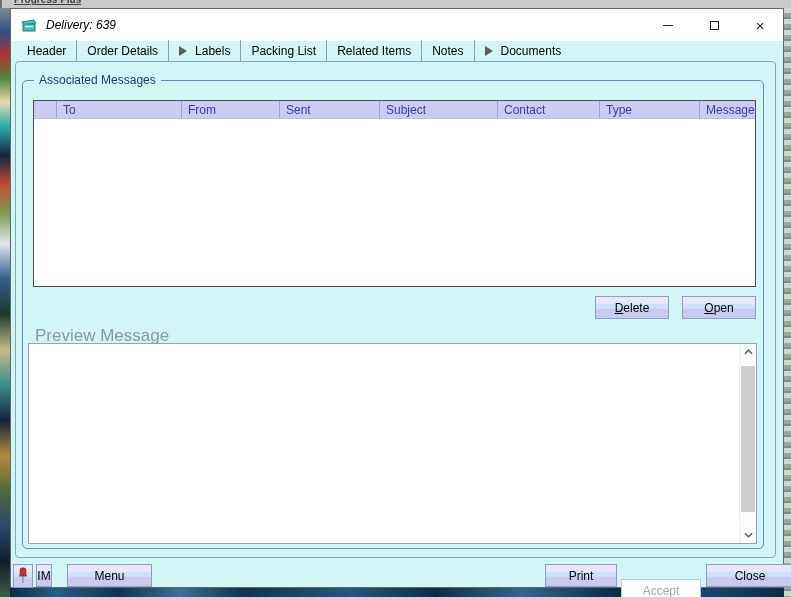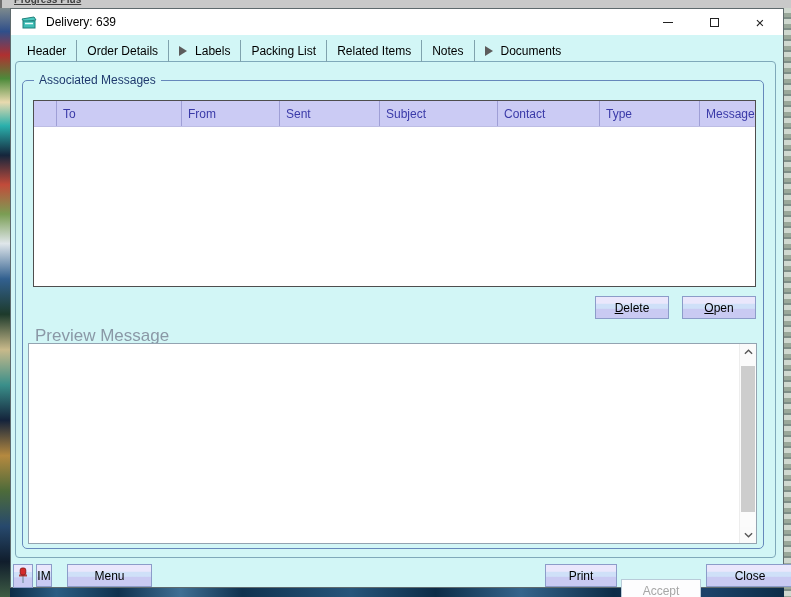--- a/index.html
+++ b/index.html
@@ -15,22 +15,22 @@
     background:linear-gradient(180deg,#7d8a8d 0%,#2f4f8a 4%,#b03030 8%,#4c8a3a 12%,#e8d9ae 16%,#2ab0ac 20%,#15263c 25%,#c24b3a 30%,#7a9e54 35%,#dfe6ea 40%,#32608f 46%,#1d3a2b 52%,#c8b98a 58%,#3a8f8a 64%,#14233b 70%,#b5893f 76%,#4d6b3a 82%,#27496d 88%,#101d2c 94%,#3e5c44 100%); }
   .bg-right { position:absolute; right:0; top:8px; width:7px; height:589px;
     background:repeating-linear-gradient(180deg,#cfd8cf 0 5px,#9aa89a 5px 9px,#7e8e87 9px 11px); }
   .bg-bottom { position:absolute; left:10px; top:588px; width:774px; height:9px;
     background:linear-gradient(90deg,#0d2c47 0%,#2a5d83 6%,#10324f 14%,#3f6f94 22%,#10324f 30%,#27557b 44%,#0d2c47 55%,#35658c 66%,#0d2c47 78%,#1c436a 90%,#0d2c47 100%); }
 
   
   .dialog { position:absolute; left:10px; top:8px; width:774px; height:580px;
     background:var(--dialog-bg,#d2f6f6); border:1px solid #5f6a6d; }
 
-  .titlebar { position:absolute; left:0; top:0; right:0; height:26px; background:var(--titlebar-bg,#fff);
-    display:flex; align-items:center; padding-left:10px; }
+  .titlebar { position:absolute; left:0; top:0; right:0; height:32px; background:var(--titlebar-bg,#fff);
+    display:flex; align-items:center; padding-left:10px;font-style:italic; }
   .title-icon { display:flex; margin-right:9px; }
   .title-text { font-size:12px; color:#000; }
   .win-controls { margin-left:auto; display:flex; height:100%; }
   .winbtn { width:46px; height:100%; display:flex; align-items:center; justify-content:center; cursor:default; }
   .glyph-min { width:10px; height:1px; background:#222; display:block; }
   .glyph-max { width:9px; height:9px; border:1px solid #222; display:block; }
   .glyph-close { font-size:15px; color:#222; line-height:1; }
 
   
   .tabstrip { position:absolute; left:6px; top:29px; height:24px; display:flex; align-items:flex-end; z-index:3; }
@@ -48,21 +48,21 @@
 
   
   .groupbox { position:absolute; left:6px; top:18px; right:11px; bottom:8px;
     border:1px solid var(--group-border,#6688bb); border-radius:5px; }
   .group-label { position:absolute; top:-8px; left:11px; background:var(--dialog-bg,#d2f6f6);
     padding:0 5px; font-size:12px; color:var(--group-label-text,#1f3a6e); }
 
   
   .grid { position:absolute; left:10px; top:19px; right:7px; height:187px;
     border:1px solid #4e4e4e; background:#fff; display:flex; flex-direction:column; }
-  .grid-header { display:flex; height:26px; background:var(--grid-header-bg,#cbcbf4);
+  .grid-header { display:flex; height:18px; background:var(--grid-header-bg,#cbcbf4);
     border-bottom:1px solid #bdbde4; flex:none; }
   .gh-cell { font-size:12px; color:var(--grid-header-text,#3a3aa8); display:flex; align-items:center;
     padding-left:6px; border-left:1px solid var(--grid-divider,#9f9fd6); overflow:hidden; white-space:nowrap; }
   .gh-cell:first-child { border-left:none; padding-left:0; }
   .gh-cell:nth-child(1){ width:22px; flex:none; }
   .gh-cell:nth-child(2){ width:125px; flex:none; }
   .gh-cell:nth-child(3){ width:98px; flex:none; }
   .gh-cell:nth-child(4){ width:100px; flex:none; }
   .gh-cell:nth-child(5){ width:118px; flex:none; }
   .gh-cell:nth-child(6){ width:102px; flex:none; }

